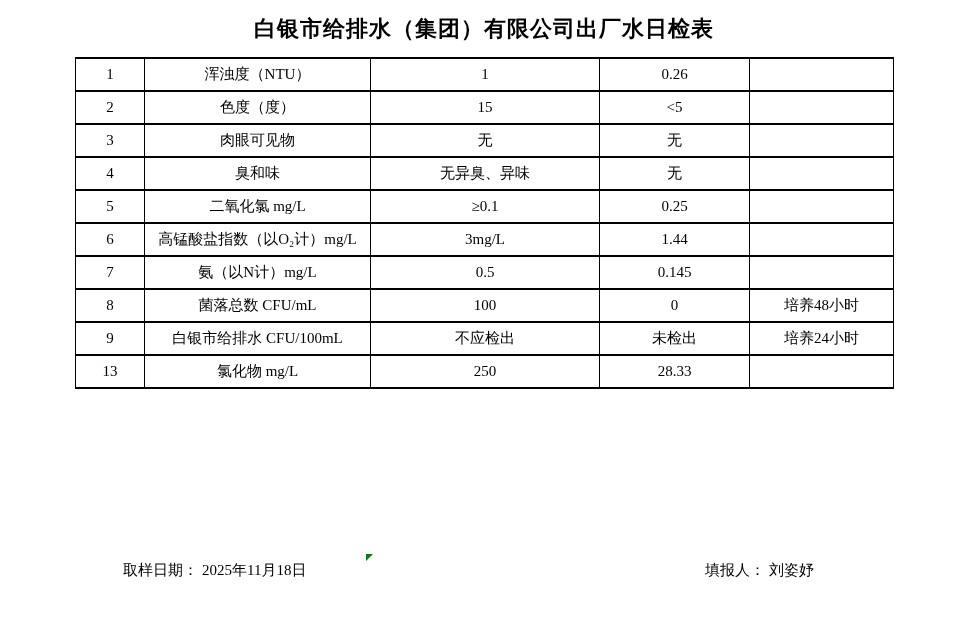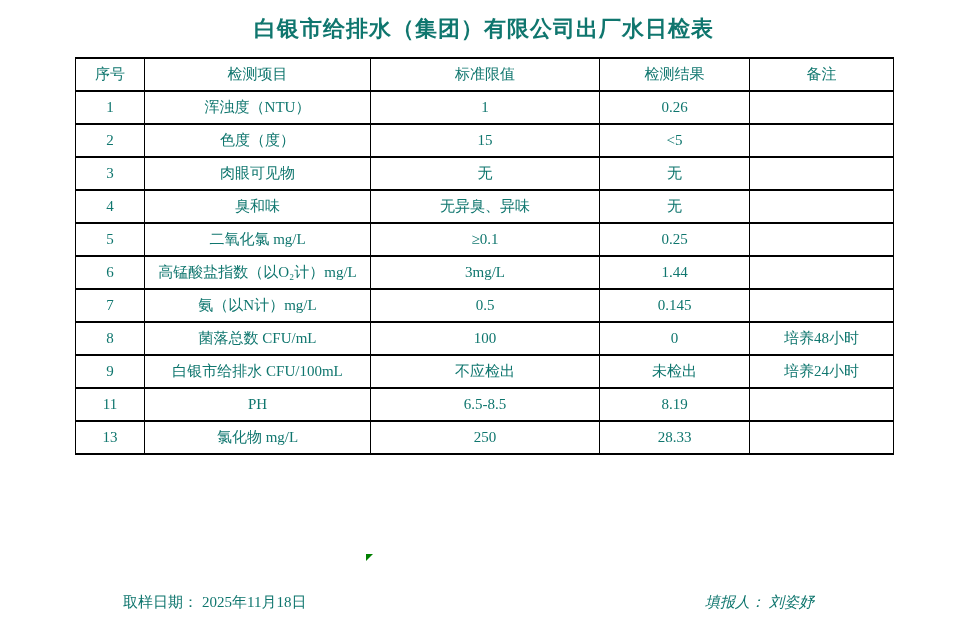--- a/index.html
+++ b/index.html
@@ -1,21 +1,21 @@
 <!DOCTYPE html>
 <html><head>
 <meta charset="utf-8">
 <style>
   html, body { margin: 0; padding: 0; background: #ffffff; }
   .page {
     position: relative;
     width: 968px;
     height: 619px;
     background: #ffffff;
-    color: #0f766e;
+    color: #000000;
     font-family: "Liberation Serif", "DejaVu Serif", serif;
     overflow: hidden;
   }
   .title {
     position: absolute;
     top: 14px;
     left: 0;
     width: 100%;
     text-align: center;
     font-size: 22px;
@@ -52,51 +52,44 @@
   .col-remark { width: 144px; }
   .err-tri {
     position: absolute;
     width: 0;
     height: 0;
     border-top: 7px solid #008000;
     border-right: 7px solid transparent;
   }
   .err-tri.tri-top-left { left: 77px; top: 59px; }
   .err-tri.tri-bottom   { left: 366px; top: 554px; }
-  .footer-line { position: absolute; top: 561px; font-size: 15px; white-space: nowrap; margin-top: 32px; }
+  .footer-line { position: absolute; top: 561px; font-size: 15px; white-space: nowrap; }
   .footer-sampling { left: 123px; }
   .footer-testing  { left: 437px; }
-  .footer-reporter { left: 705px; font-style: italic; }
+  .footer-reporter { left: 705px; }
   .footer-line .val { margin-left: 4px; }
 </style>
 </head>
 <body>
 
 <div class="page">
 
   <div class="title">白银市给排水（集团）有限公司出厂水日检表</div>
 
   <span class="err-tri tri-top-left"></span>
 
   <table class="daily-check">
     <colgroup>
       <col class="col-serial">
         <col class="col-item">
         <col class="col-limit">
         <col class="col-result">
         <col class="col-remark">
     </colgroup>
     <tbody>
-        <tr>
-      <th>序号</th>
-      <th>检测项目</th>
-      <th>标准限值</th>
-      <th>检测结果</th>
-      <th>备注</th>
-    </tr>
     <tr>
       <td>1</td>
       <td>浑浊度（NTU）</td>
       <td>1</td>
       <td>0.26</td>
       <td></td>
     </tr>
     <tr>
       <td>2</td>
       <td>色度（度）</td>
@@ -147,27 +140,20 @@
       <td>培养48小时</td>
     </tr>
     <tr>
       <td>9</td>
       <td>白银市给排水 CFU/100mL</td>
       <td>不应检出</td>
       <td>未检出</td>
       <td>培养24小时</td>
     </tr>
     <tr>
-      <td>11</td>
-      <td>PH</td>
-      <td>6.5-8.5</td>
-      <td>8.19</td>
-      <td></td>
-    </tr>
-    <tr>
       <td>13</td>
       <td>氯化物 mg/L</td>
       <td>250</td>
       <td>28.33</td>
       <td></td>
     </tr>
   </tbody>
     </table>
 
   <span class="err-tri tri-bottom"></span>

